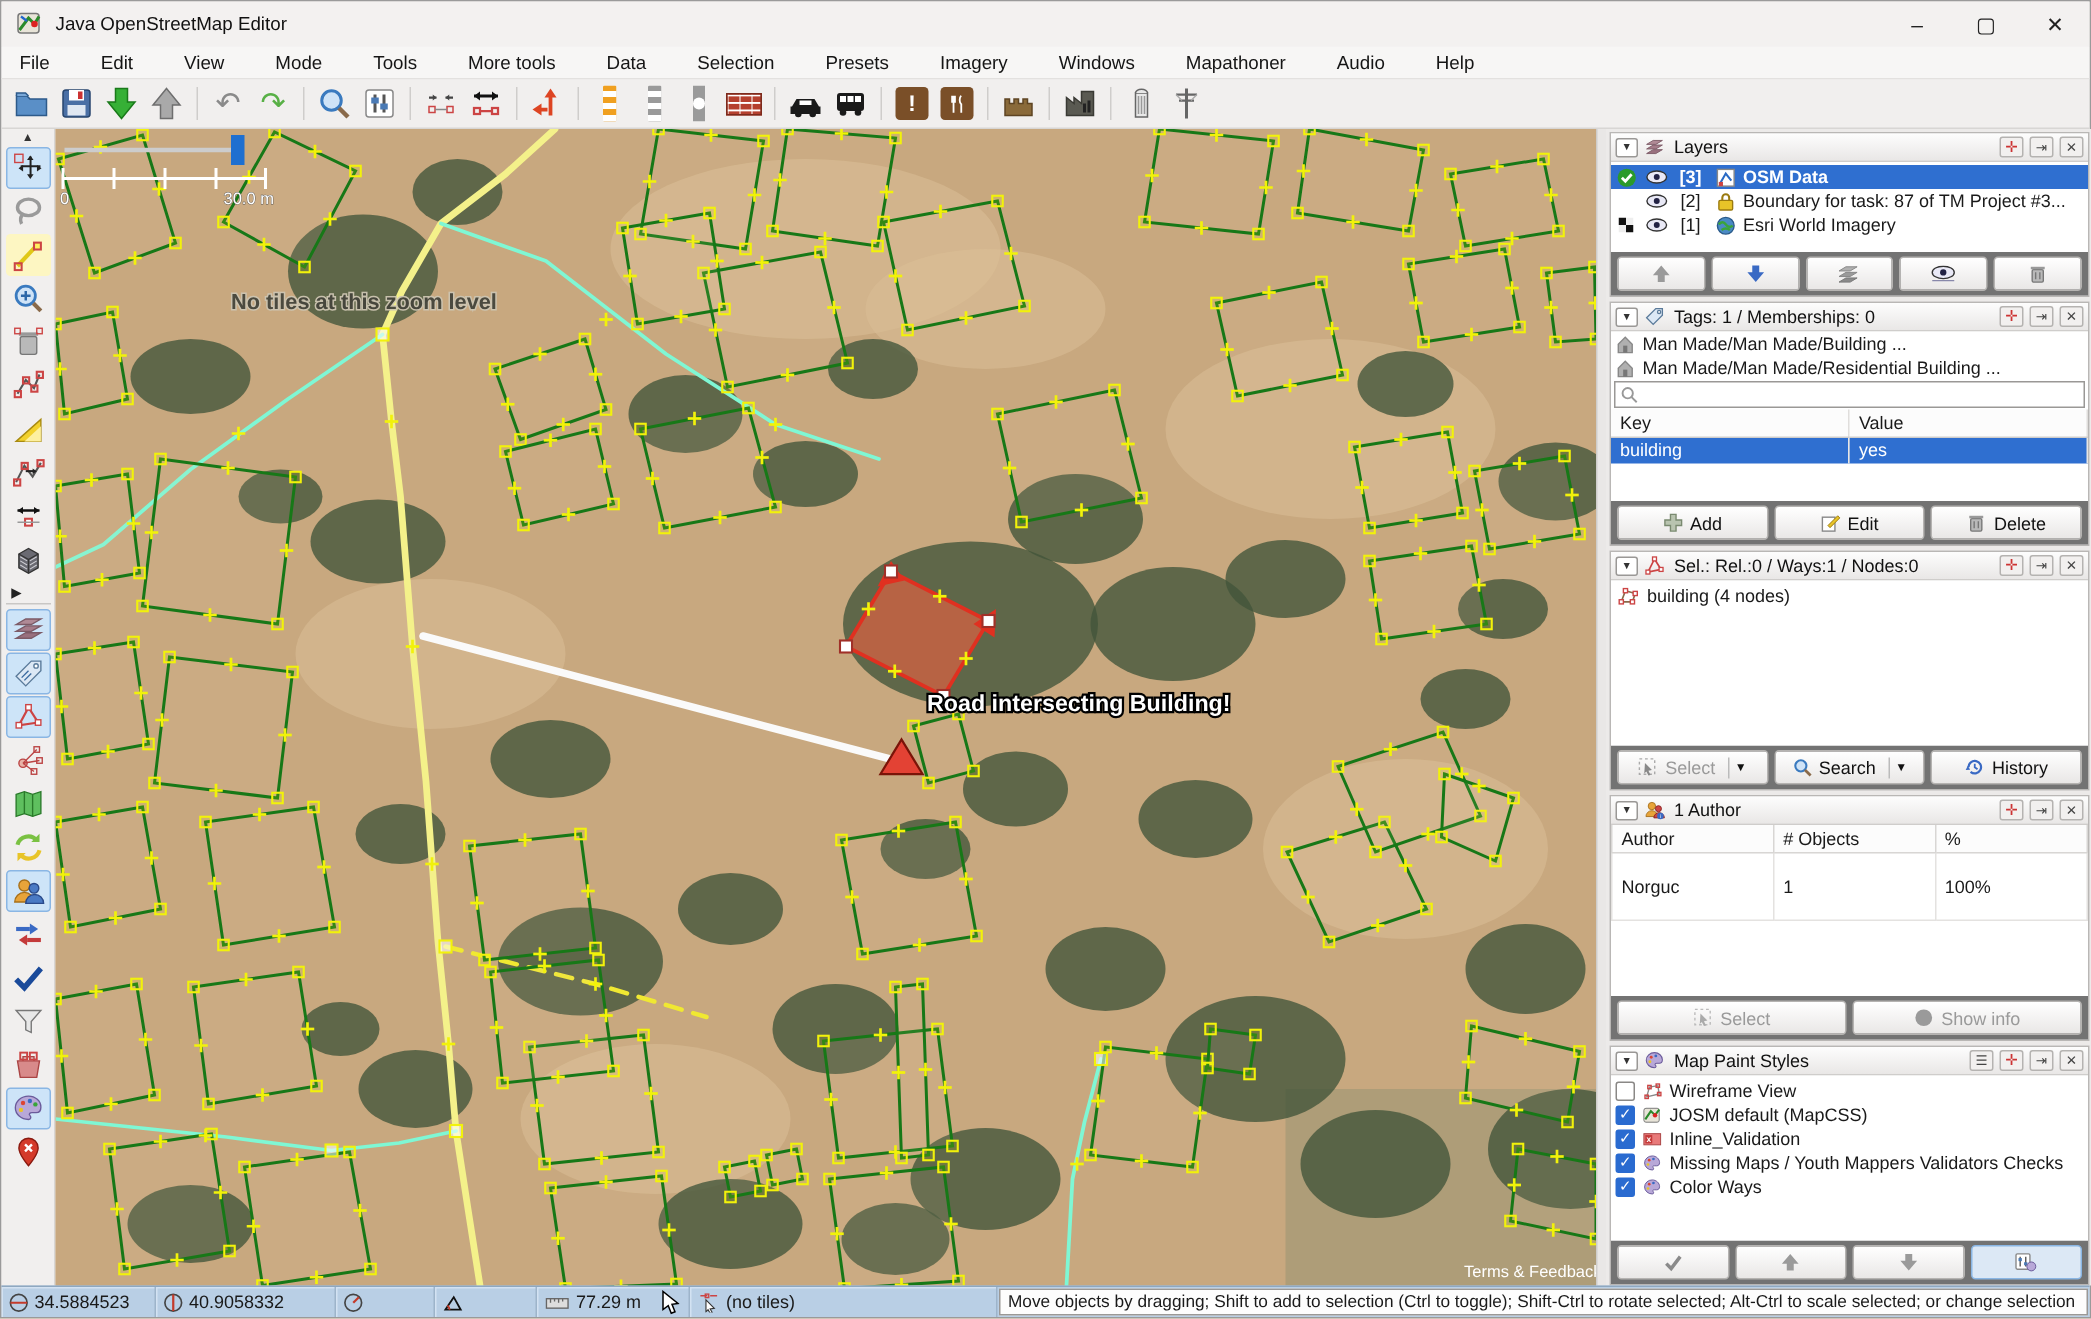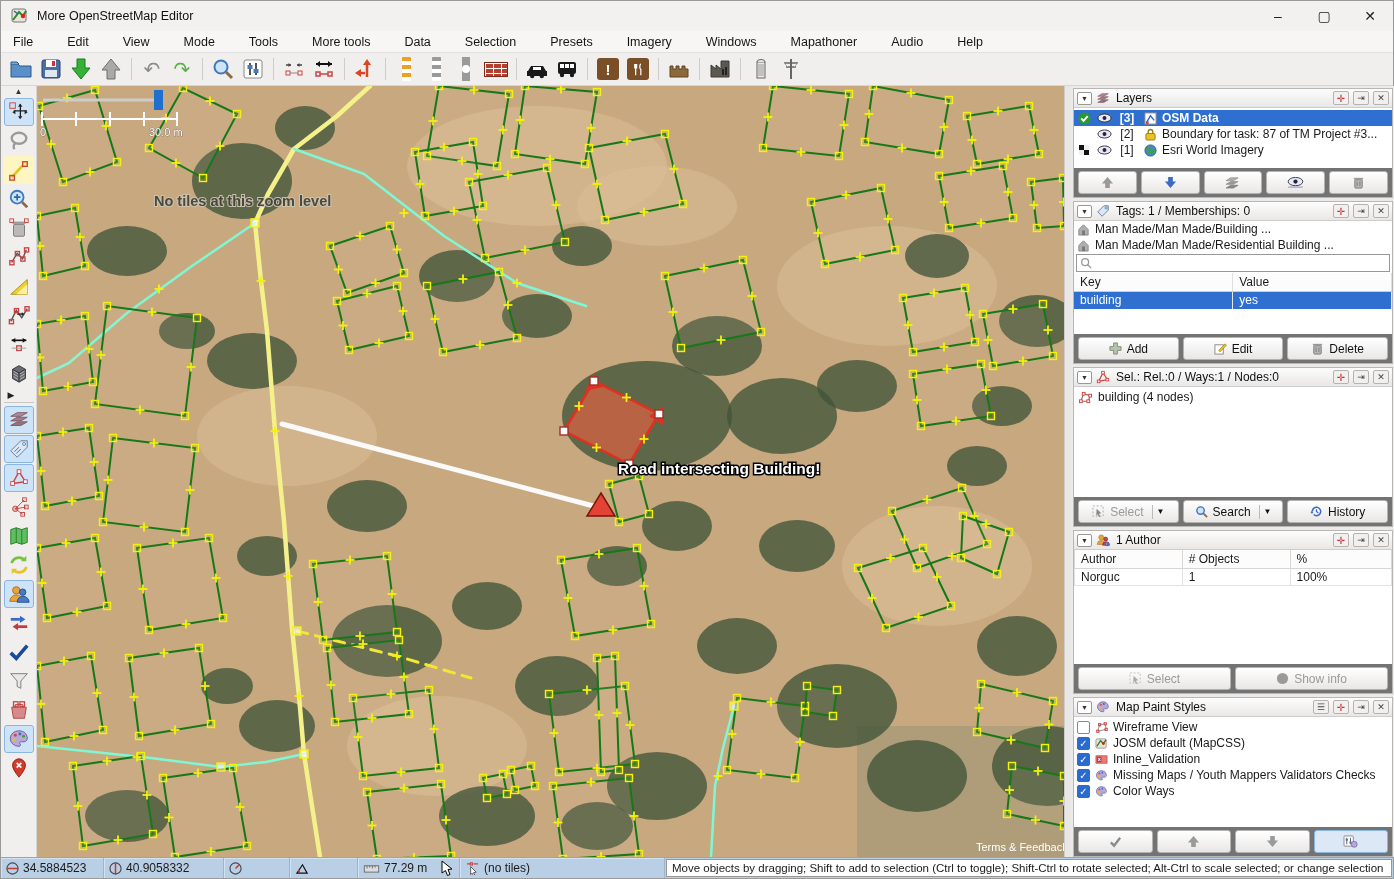--- a/index.html
+++ b/index.html
@@ -70,21 +70,21 @@
   .tags-table th { text-align:left; font-weight:normal; border-bottom:1px solid #cfcdcb; border-right:1px solid #e0dedc; padding:2px 6px; height:18px; background:#fcfcfc; }
   .tags-table td { padding:1px 6px; height:17px; border-right:1px solid #e8e6e4; }
   tr.sel-row td { background:#2f6fd0; color:#fff; }
 
   
   .sel-item { display:flex; align-items:center; gap:5px; padding:3px 4px; font-size:12px; }
 
   
   .auth-table { width:100%; border-collapse:collapse; font-size:12px; }
   .auth-table th { text-align:left; font-weight:normal; border:1px solid #d8d6d4; border-top:none; padding:2px 6px; height:18px; background:#fcfcfc; }
-  .auth-table td { border:1px solid #e4e2e0; padding:1px 6px; height:16px; }
+  .auth-table td { border:1px solid #e4e2e0; padding:15px 6px; height:16px; }
 
   
   .ps-row { height:16px; display:flex; align-items:center; gap:5px; padding:0 3px; font-size:12px; }
   .cb { width:13px; height:13px; border:1px solid #8a8886; border-radius:2px; background:#fff; flex:0 0 auto; display:flex; align-items:center; justify-content:center; }
   .cb.on { background:#2a6bd0; border-color:#2a6bd0; color:#fff; font-size:10px; }
 
   
   .statusbar { height:21px; background:#b9cfe5; border-top:1px solid #8fa8c0; display:flex; align-items:stretch; flex:0 0 auto; font-size:12px; position:relative; }
   .scell { display:flex; align-items:center; gap:4px; padding:0 5px; border-right:1px solid #9db4ca; box-shadow:inset 1px 1px 0 #d3e2f2; }
   .scell svg { flex:0 0 auto; }
@@ -97,21 +97,21 @@
 
   <div class="titlebar">
     <span class="appicon">
       <svg viewBox="0 0 18 18" width="18" height="18">
           <rect x="1" y="2" width="14" height="13" rx="2" fill="#e8e4d8" stroke="#777"></rect>
           <path d="M2 13 L8 5 L12 9 L15 4" stroke="#2a8a2a" stroke-width="2" fill="none"></path>
           <circle cx="12" cy="9" r="2.2" fill="#d22"></circle>
           <path d="M3 4 l4 3" stroke="#26c" stroke-width="1.5"></path>
         </svg>
     </span>
-    <span class="title">More OpenStreetMap Editor</span>
+    <span class="title">Java OpenStreetMap Editor</span>
     <div class="wincontrols">
       <div class="wbtn">–</div>
       <div class="wbtn">▢</div>
       <div class="wbtn">✕</div>
     </div>
   </div>
 
   <div class="menubar">
     <span class="menu-item">File</span>
     <span class="menu-item">Edit</span>

